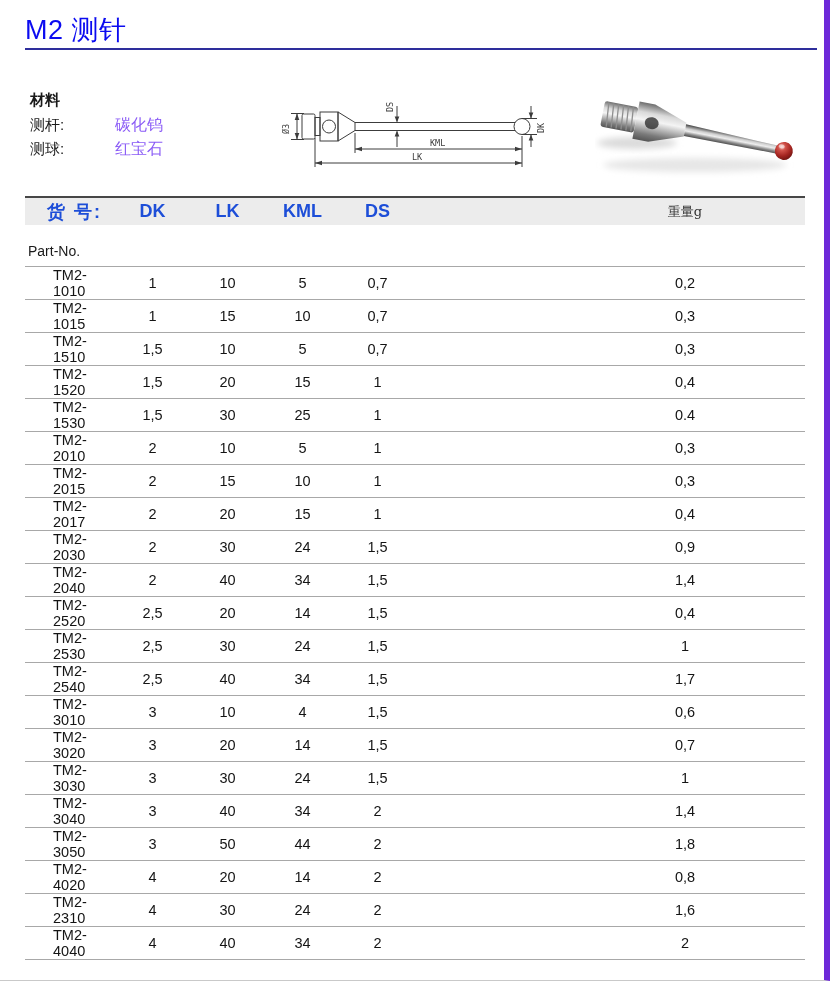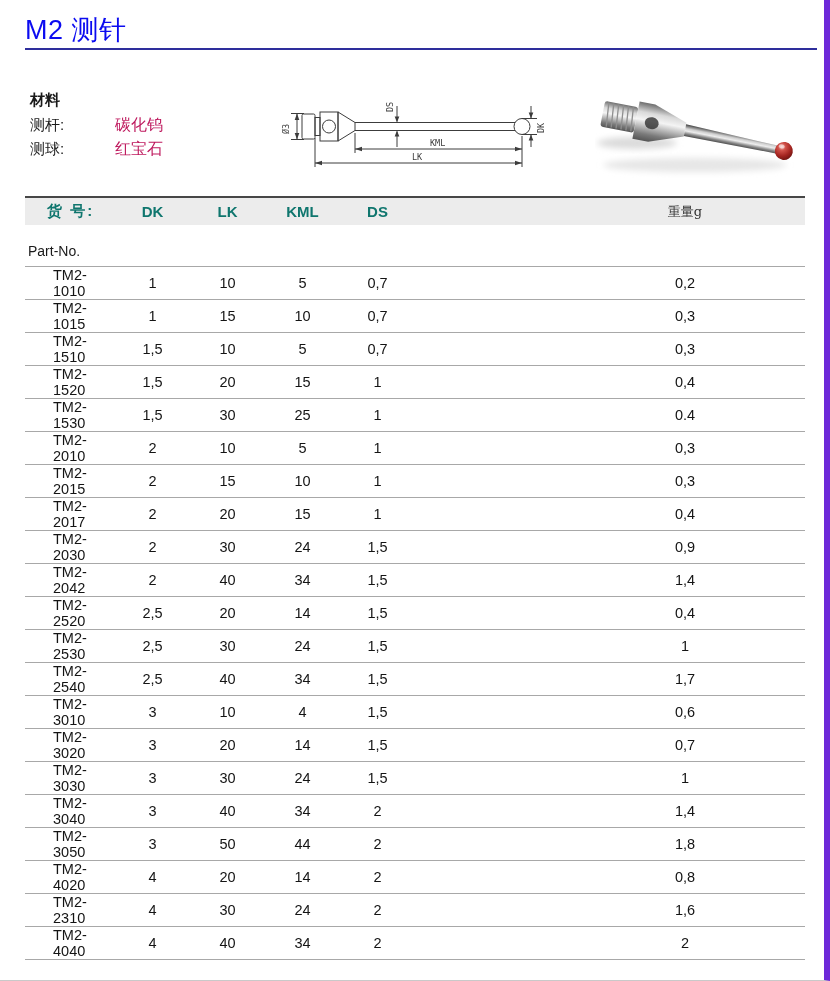--- a/index.html
+++ b/index.html
@@ -23,39 +23,39 @@
   }
   .title-rule {
     position:absolute; left:25px; top:48px; width:792px; height:2px;
     background:#2e2e9c;
   }
   
   .materials { position:absolute; left:30px; top:91px; }
   .materials .heading { font-weight:bold; font-size:15px; margin-bottom:5px; }
   .materials .mrow { display:flex; margin-bottom:5px; line-height:19px; }
   .materials .mlabel { font-weight:normal; font-size:15px; width:85px; }
-  .materials .mvalue { font-family:"Liberation Serif", serif; font-size:16px; color:#be185d; }
+  .materials .mvalue { font-family:"Liberation Serif", serif; font-size:16px; color:#8b5cf6; }
   
   .drawing { position:absolute; left:275px; top:85px; }
   .photo { position:absolute; left:595px; top:83px; }
   .drawing svg text {
     font-family:"DejaVu Sans Mono", monospace;
     font-size:8.5px; fill:#3c3c3c;
   }
   
   table.specs {
     position:absolute; left:25px; top:196px; width:780px;
     border-collapse:collapse; table-layout:fixed;
     border-top:2px solid #474747;
   }
   col.c-part{width:90px;} col.c-dk{width:75px;} col.c-lk{width:75px;}
   col.c-kml{width:75px;} col.c-ds{width:75px;} col.c-fill{width:150px;} col.c-wt{width:240px;}
   thead tr.hdr1 { background:#ececec; height:28px; }
   thead tr.hdr1 th {
-    font-size:15px; font-weight:bold; text-align:center; vertical-align:middle; color:#0f766e;
+    font-size:18px; font-weight:bold; text-align:center; vertical-align:middle; color:#1d4ed8;
   }
   thead tr.hdr1 th.part-h { text-align:left; padding-left:22px; letter-spacing:2px; }
   thead tr.hdr1 th.wt-h {
     font-weight:normal; font-family:"DejaVu Serif", serif; font-size:13px; color:#333;
   }
   thead tr.hdr2 { height:26px; }
   thead tr.hdr2 td { font-size:14px; text-align:left; padding-left:3px; vertical-align:top; padding-top:18px; }
   tr.spacer { height:7px; }
   tbody tr { border-top:1px solid #a8a8a8; }
   tbody tr:last-child { border-bottom:1px solid #a8a8a8; }
@@ -301,21 +301,21 @@
           <td class="part-c">TM2-2030</td>
           <td>2</td>
           <td>30</td>
           <td>24</td>
           <td>1,5</td>
           <td></td>
           <td>0,9</td>
         </tr>
 
         <tr>
-          <td class="part-c">TM2-2042</td>
+          <td class="part-c">TM2-2040</td>
           <td>2</td>
           <td>40</td>
           <td>34</td>
           <td>1,5</td>
           <td></td>
           <td>1,4</td>
         </tr>
 
         <tr>
           <td class="part-c">TM2-2520</td>

